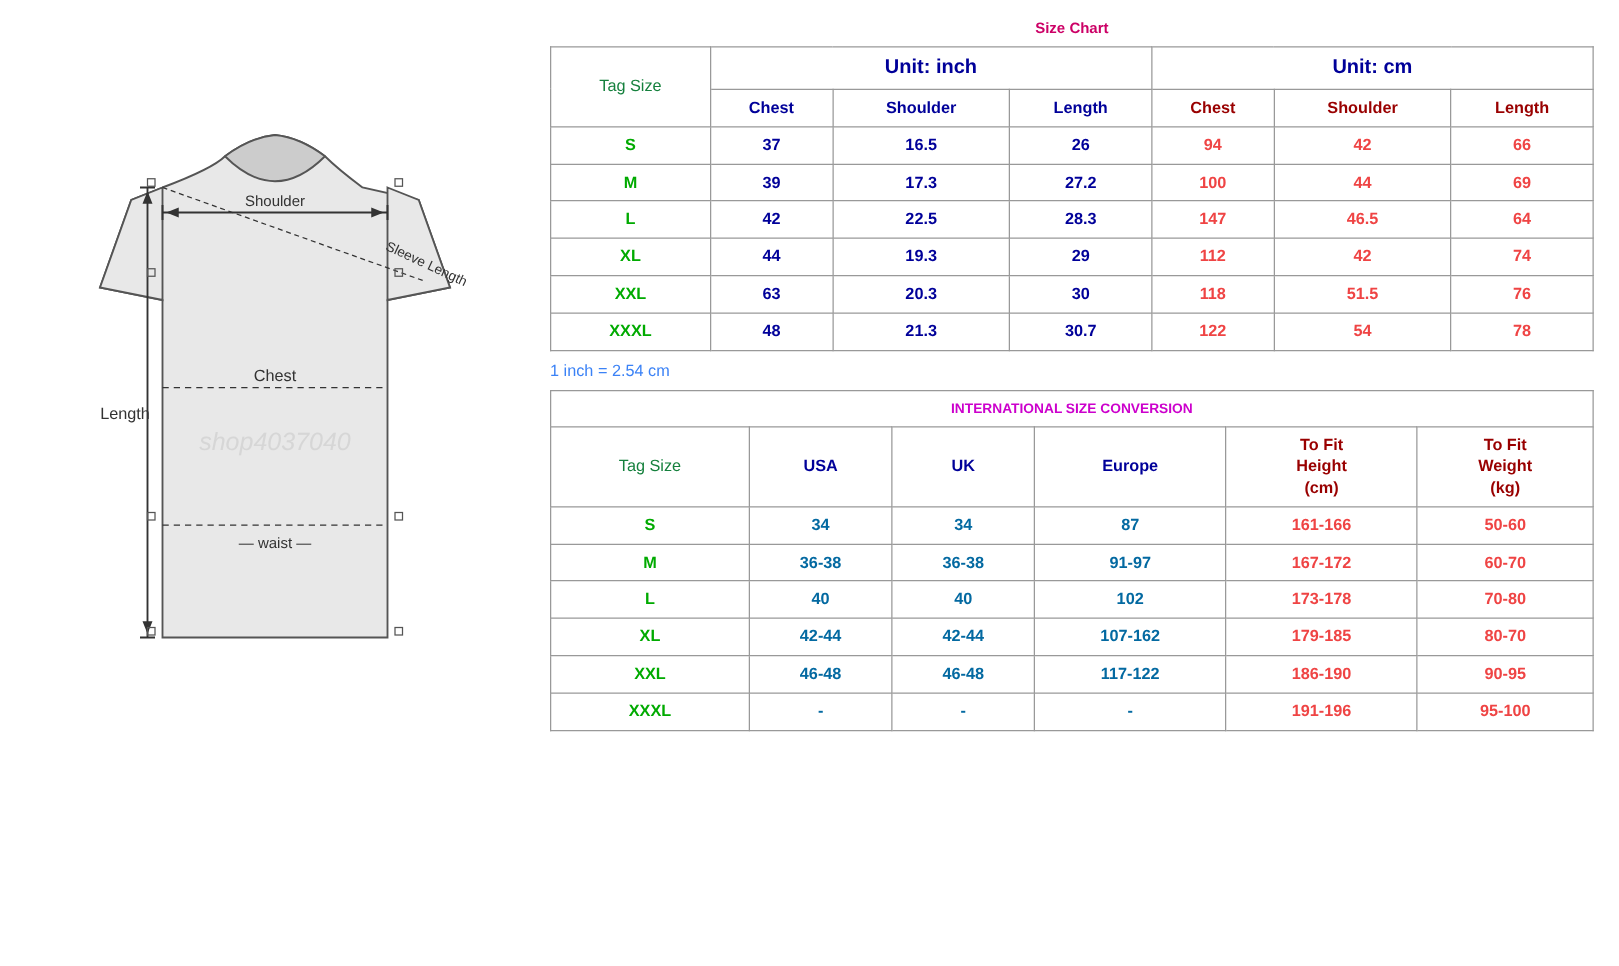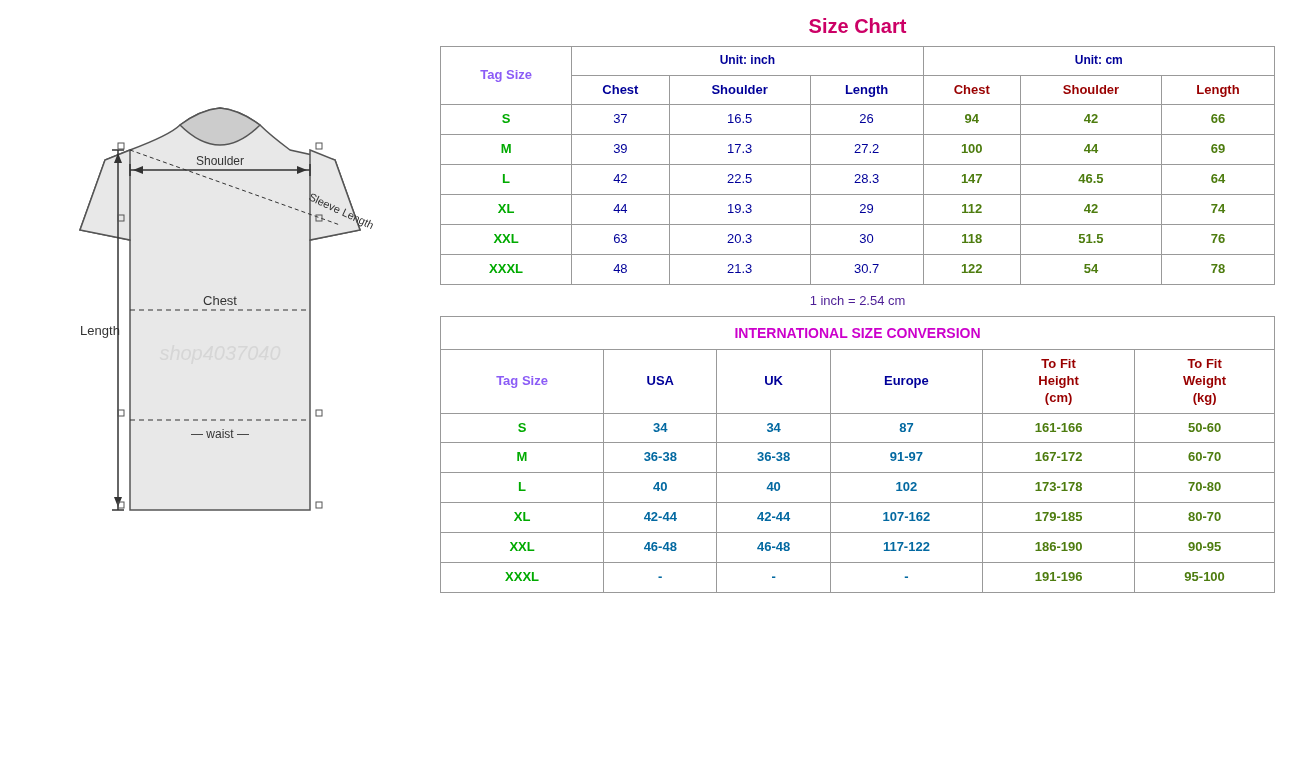--- a/index.html
+++ b/index.html
@@ -22,80 +22,79 @@
       padding: 20px;
       position: relative;
     }
     .right-panel {
       flex: 1;
       padding: 5px 10px;
     }
     .section-title {
       text-align: center;
       color: #cc0066;
-      font-size: 20px;
+      font-size: 12px;
       font-weight: bold;
       margin-bottom: 8px;
     }
     table {
       width: 100%;
       border-collapse: collapse;
       margin-bottom: 8px;
     }
     th, td {
       border: 1px solid #999;
       text-align: center;
       padding: 6px 4px;
       line-height: 1.3;
     }
     .tag-size-header {
-      color: #8b5cf6;
-      font-weight: bold;
+      color: #15803d;
+      font-weight: normal;
     }
     .unit-header {
       color: #000099;
       font-weight: bold;
-      font-size: 12px;
+      font-size: 16px;
     }
     .col-header {
       color: #000099;
       font-weight: bold;
     }
     .col-header-red {
       color: #990000;
       font-weight: bold;
     }
     .tag-size-val {
       color: #00aa00;
       font-weight: bold;
     }
     .inch-val {
       color: #000099;
-      font-weight: normal;
+      font-weight: bold;
       margin-top: 24px;
     }
     .cm-val {
-      color: #4d7c0f;
+      color: #ef4444;
       font-weight: bold;
       margin-top: 12px;
     }
     .conversion-title {
       text-align: center;
       color: #cc00cc;
       font-weight: bold;
-      font-size: 14px;
+      font-size: 11px;
       padding: 8px;
       border: 1px solid #999;
       border-bottom: none;
     }
     .note-text {
-      color: #4c1d95;
+      color: #3b82f6;
       font-size: 13px;
       margin: 4px 0 8px 0;
-      text-align: center;
     }
     .intl-val {
       color: #0369a1;
       font-weight: bold;
     }
   </style>
 </head>
 <body>
 
 <div class="left-panel">

